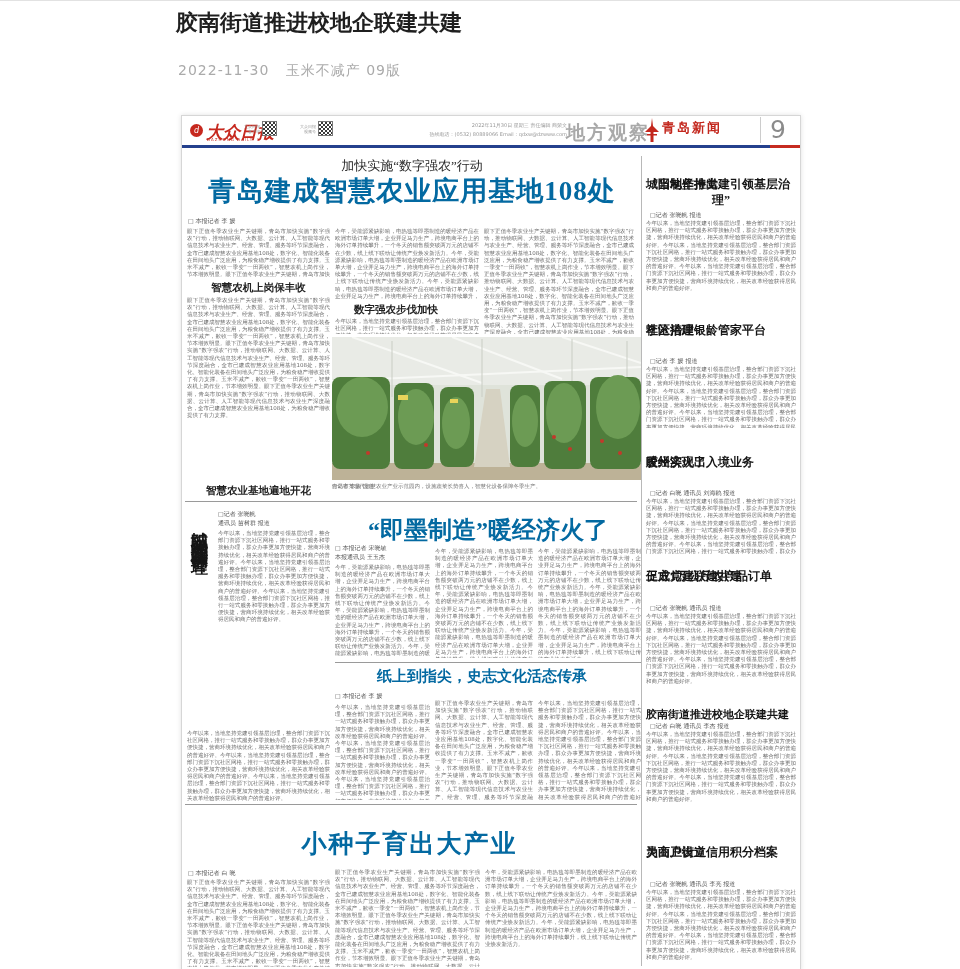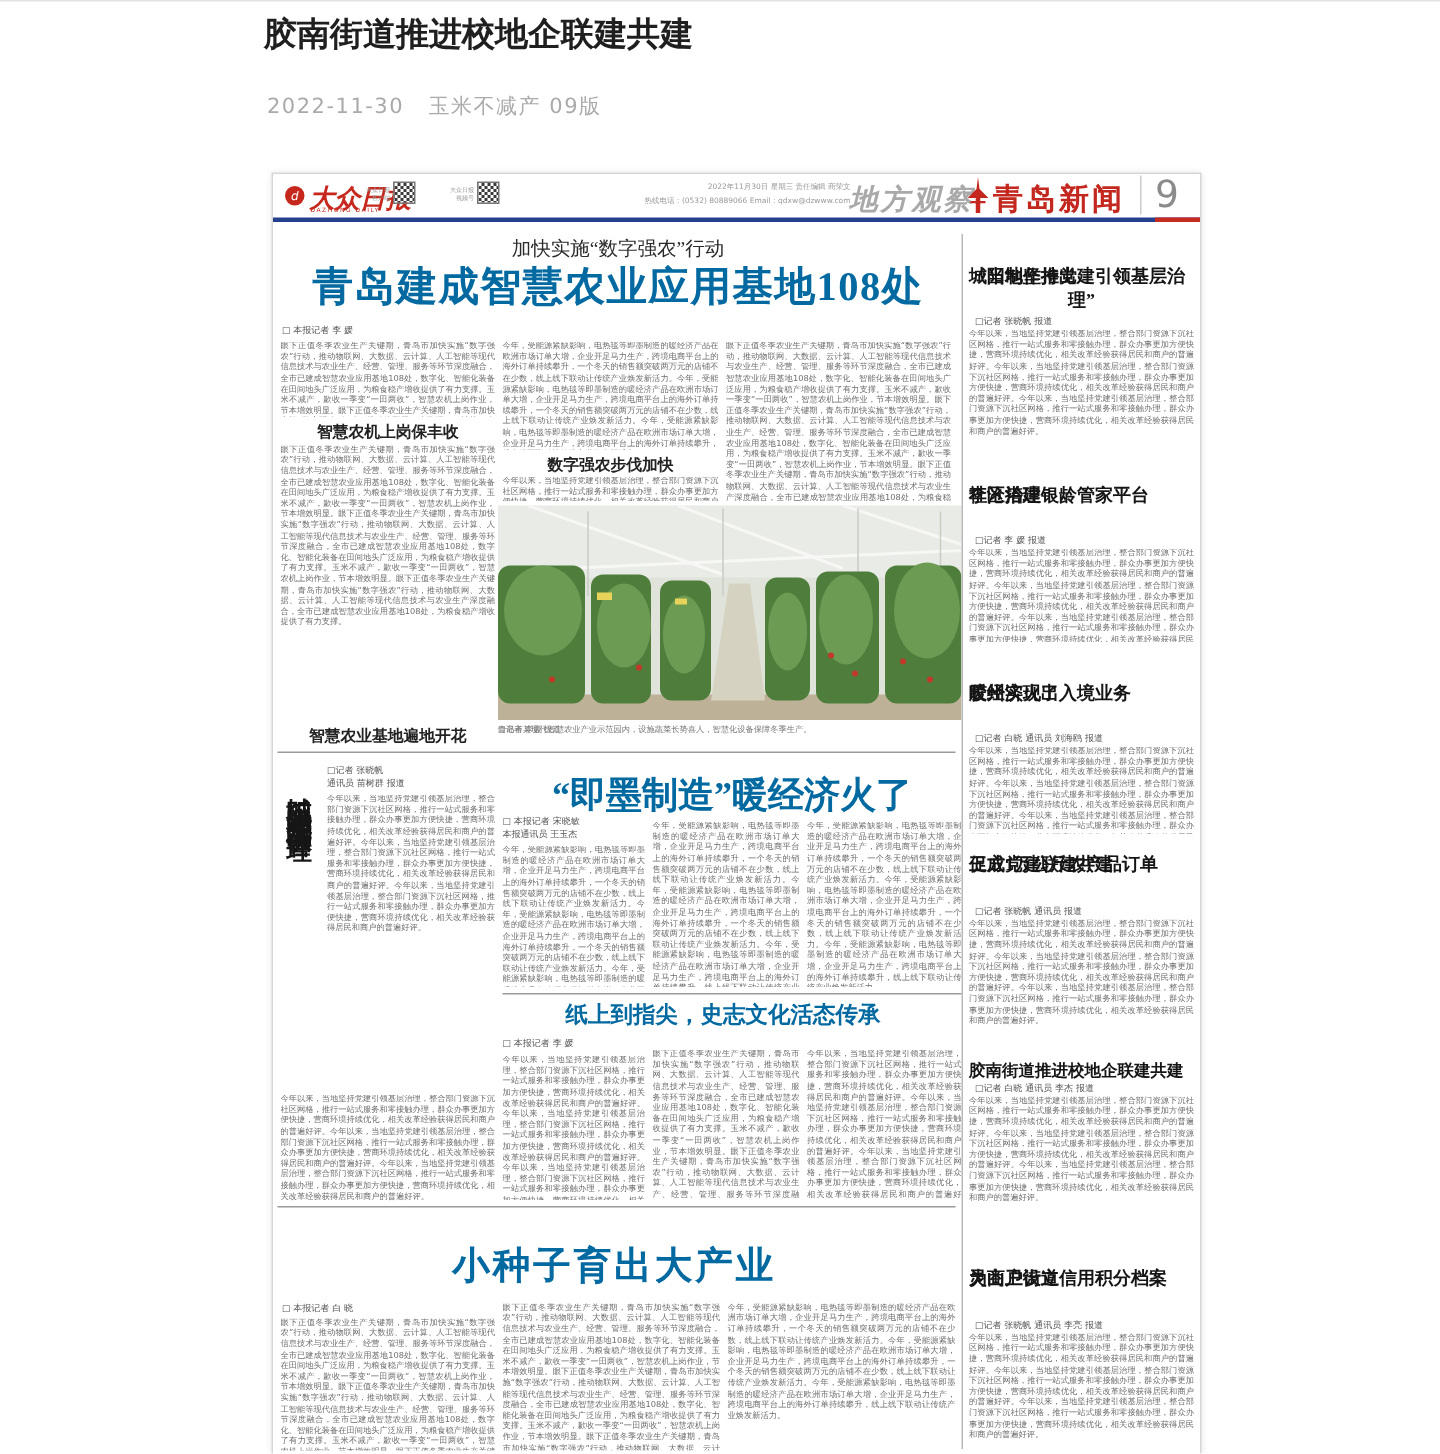--- a/index.html
+++ b/index.html
@@ -14,22 +14,22 @@
   #newspaper *{position:absolute;box-sizing:border-box;}
   .logo-text{font-family:"Liberation Serif",serif;font-style:italic;font-weight:bold;
              color:#c6281e;font-size:17px;white-space:nowrap;}
   .logo-sub{font-size:4px;color:#c6281e;letter-spacing:1px;}
   .emblem{width:13px;height:13px;border-radius:50%;background:#c6281e;color:#fff;font-size:8px;
           line-height:13px;text-align:center;font-style:italic;}
   .qr{width:15px;height:15px;background:
       repeating-conic-gradient(#3a3a3a 0 25%,#fff 0 50%) 0 0/4px 4px;border:1px solid #777;}
   .qr-label{font-size:4px;line-height:5px;color:#999;width:16px;text-align:right;}
   .mh-info{font-size:5px;line-height:8px;color:#999;text-align:right;white-space:nowrap;}
-  .sec-gray{font-size:19px;font-weight:bold;color:#a9a9a9;letter-spacing:2px;white-space:nowrap;font-style:italic;}
-  .sec-red{font-size:20px;font-weight:bold;color:#c3271d;letter-spacing:2px;white-space:nowrap;}
+  .sec-gray{font-size:19px;font-weight:bold;color:#a9a9a9;letter-spacing:2px;white-space:nowrap;}
+  .sec-red{font-size:13px;font-weight:bold;color:#c3271d;letter-spacing:2px;white-space:nowrap;}
   .pageno{font-size:25px;color:#8b8b8b;border-left:1px solid #ccc;padding-left:9px;line-height:26px;}
   .bluerule{height:3px;background:#24408d;}
   .redrule{height:3px;background:#c62b20;}
   .kicker{font-size:13px;color:#2b2b2b;text-align:center;font-family:"Liberation Serif",serif;}
   .headline{font-family:"Liberation Serif",serif;font-weight:bold;color:#0369a1;text-align:center;}
   .by{font-size:6px;color:#555;line-height:8px;white-space:nowrap;}
   .t{font-size:5.5px;line-height:7.2px;color:#6e6e6e;text-align:justify;overflow:hidden;
      word-break:break-all;}
   .sub{font-size:10.5px;font-weight:bold;color:#222;text-align:center;
        font-family:"Liberation Serif",serif;white-space:nowrap;}
@@ -75,21 +75,21 @@
     <div class="redrule" style="left:588px;top:29px;width:30px;"></div>
 
     <div class="kicker" style="left:0;top:41px;width:460px;">加快实施“数字强农”行动</div>
     <div class="headline" style="left:0;top:57px;width:460px;font-size:27px;letter-spacing:1px;">青岛建成智慧农业应用基地108处</div>
     <div class="by" style="left:6px;top:101px;">□ 本报记者 李 媛</div>
     <div class="t" style="left:5px;top:112px;width:143px;height:50px;">眼下正值冬季农业生产关键期，青岛市加快实施“数字强农”行动，推动物联网、大数据、云计算、人工智能等现代信息技术与农业生产、经营、管理、服务等环节深度融合，全市已建成智慧农业应用基地108处，数字化、智能化装备在田间地头广泛应用，为粮食稳产增收提供了有力支撑。玉米不减产，歉收一季变“一田两收”，智慧农机上岗作业，节本增效明显。眼下正值冬季农业生产关键期，青岛市加快实施“数字强农”行动，推动物联网、大数据、云计算、人工智能等现代信息技术与农业生产、经营、管理、服务等环节深度融合，全市已建成智慧农业应用基地108处，数字化、智能化装备在田间地头广泛应用，为粮食稳产增收提供了有力支撑。玉米不减产，歉收一季变“一田两收”，智慧农机上岗作业，节本增效明显。眼下正值冬季农业生产关键期，青岛市加快实施“数字强农”行动，推动物联网、大数据、云计算、人工智能等现代信息技术与农业生产深度融合，全市已建成智慧农业应用基地108处，为粮食稳产增收提供了有力支撑。</div>
     <div class="sub" style="left:5px;top:165px;width:143px;">智慧农机上岗保丰收</div>
     <div class="t" style="left:5px;top:181px;width:143px;height:183px;">眼下正值冬季农业生产关键期，青岛市加快实施“数字强农”行动，推动物联网、大数据、云计算、人工智能等现代信息技术与农业生产、经营、管理、服务等环节深度融合，全市已建成智慧农业应用基地108处，数字化、智能化装备在田间地头广泛应用，为粮食稳产增收提供了有力支撑。玉米不减产，歉收一季变“一田两收”，智慧农机上岗作业，节本增效明显。眼下正值冬季农业生产关键期，青岛市加快实施“数字强农”行动，推动物联网、大数据、云计算、人工智能等现代信息技术与农业生产、经营、管理、服务等环节深度融合，全市已建成智慧农业应用基地108处，数字化、智能化装备在田间地头广泛应用，为粮食稳产增收提供了有力支撑。玉米不减产，歉收一季变“一田两收”，智慧农机上岗作业，节本增效明显。眼下正值冬季农业生产关键期，青岛市加快实施“数字强农”行动，推动物联网、大数据、云计算、人工智能等现代信息技术与农业生产深度融合，全市已建成智慧农业应用基地108处，为粮食稳产增收提供了有力支撑。</div>
     <div class="sub" style="left:5px;top:368px;width:143px;">智慧农业基地遍地开花</div>
     <div class="t" style="left:153px;top:112px;width:144px;height:72px;">今年，受能源紧缺影响，电热毯等即墨制造的暖经济产品在欧洲市场订单大增，企业开足马力生产，跨境电商平台上的海外订单持续攀升，一个冬天的销售额突破两万元的店铺不在少数，线上线下联动让传统产业焕发新活力。今年，受能源紧缺影响，电热毯等即墨制造的暖经济产品在欧洲市场订单大增，企业开足马力生产，跨境电商平台上的海外订单持续攀升，一个冬天的销售额突破两万元的店铺不在少数，线上线下联动让传统产业焕发新活力。今年，受能源紧缺影响，电热毯等即墨制造的暖经济产品在欧洲市场订单大增，企业开足马力生产，跨境电商平台上的海外订单持续攀升，线上线下联动让传统产业焕发新活力。</div>
-    <div class="sub" style="left:153px;top:187px;width:144px;">数字强农步伐加快</div>
+    <div class="sub" style="left:142px;top:187px;width:144px;">数字强农步伐加快</div>
     <div class="t" style="left:153px;top:202px;width:144px;height:16px;">今年以来，当地坚持党建引领基层治理，整合部门资源下沉社区网格，推行一站式服务和零接触办理，群众办事更加方便快捷，营商环境持续优化，相关改革经验获得居民和商户的普遍好评。今年以来，当地坚持党建引领基层治理，整合部门资源下沉社区网格，推行一站式服务和零接触办理，群众办事更加方便快捷，营商环境持续优化，相关改革经验获得居民和商户的普遍好评。今年以来，当地坚持党建引领基层治理，整合部门资源下沉社区网格，推行一站式服务和零接触办理，群众办事更加方便快捷，营商环境持续优化，相关改革经验获得居民和商户的普遍好评。</div>
     <div class="t" style="left:302px;top:112px;width:150px;height:106px;">眼下正值冬季农业生产关键期，青岛市加快实施“数字强农”行动，推动物联网、大数据、云计算、人工智能等现代信息技术与农业生产、经营、管理、服务等环节深度融合，全市已建成智慧农业应用基地108处，数字化、智能化装备在田间地头广泛应用，为粮食稳产增收提供了有力支撑。玉米不减产，歉收一季变“一田两收”，智慧农机上岗作业，节本增效明显。眼下正值冬季农业生产关键期，青岛市加快实施“数字强农”行动，推动物联网、大数据、云计算、人工智能等现代信息技术与农业生产、经营、管理、服务等环节深度融合，全市已建成智慧农业应用基地108处，数字化、智能化装备在田间地头广泛应用，为粮食稳产增收提供了有力支撑。玉米不减产，歉收一季变“一田两收”，智慧农机上岗作业，节本增效明显。眼下正值冬季农业生产关键期，青岛市加快实施“数字强农”行动，推动物联网、大数据、云计算、人工智能等现代信息技术与农业生产深度融合，全市已建成智慧农业应用基地108处，为粮食稳产增收提供了有力支撑。</div>
 
     <svg style="left:150px;top:221px;" width="309" height="143" viewBox="0 0 309 143">
       <rect width="309" height="143" fill="#dfe3da"></rect>
       <rect y="0" width="309" height="48" fill="#e9ebe6"></rect>
       <g stroke="#f7f8f5" stroke-width="2">
         <line x1="0" y1="44" x2="309" y2="30"></line>
           <line x1="20" y1="0" x2="150" y2="46"></line>
         <line x1="120" y1="0" x2="230" y2="42"></line>

